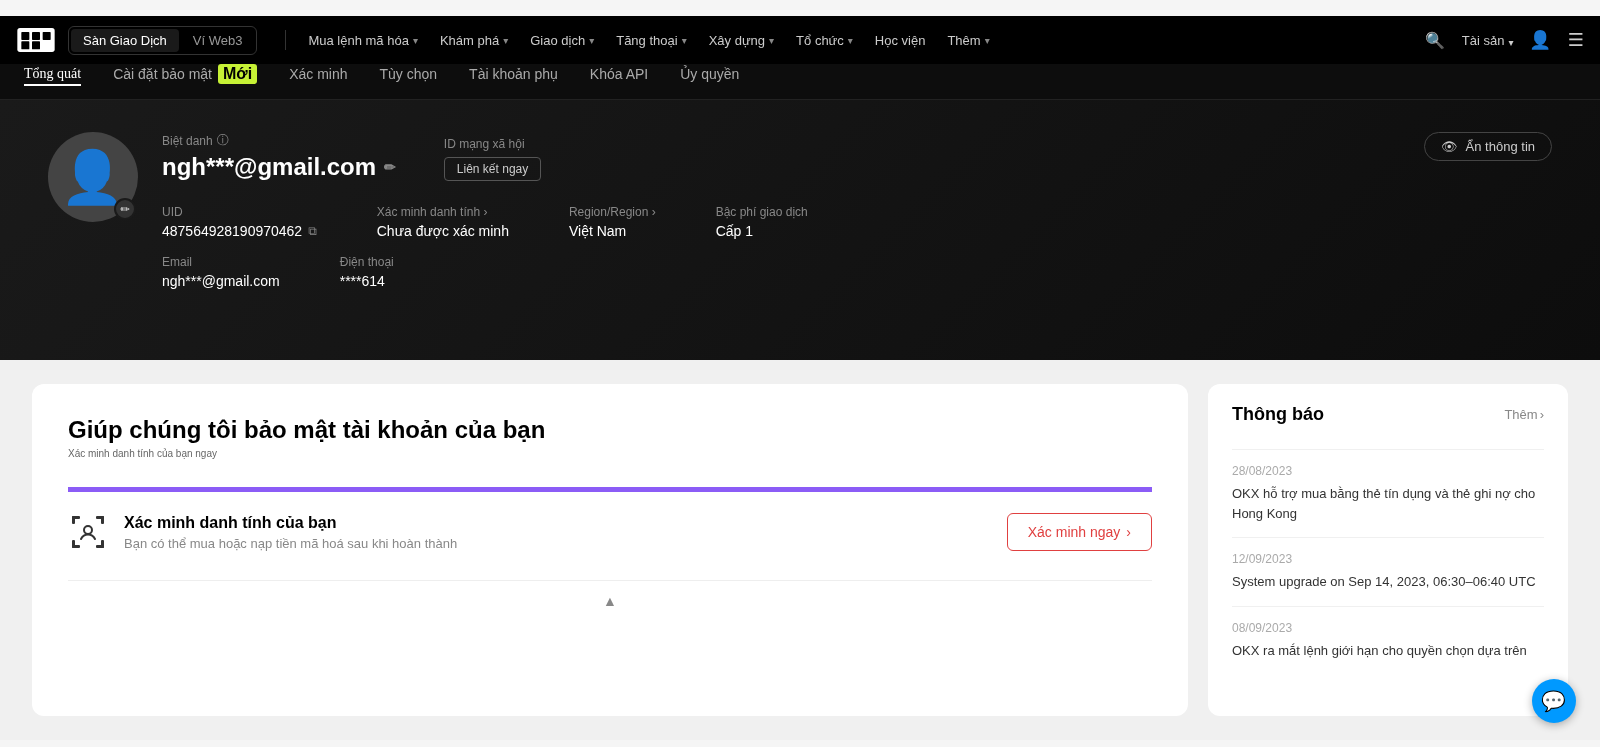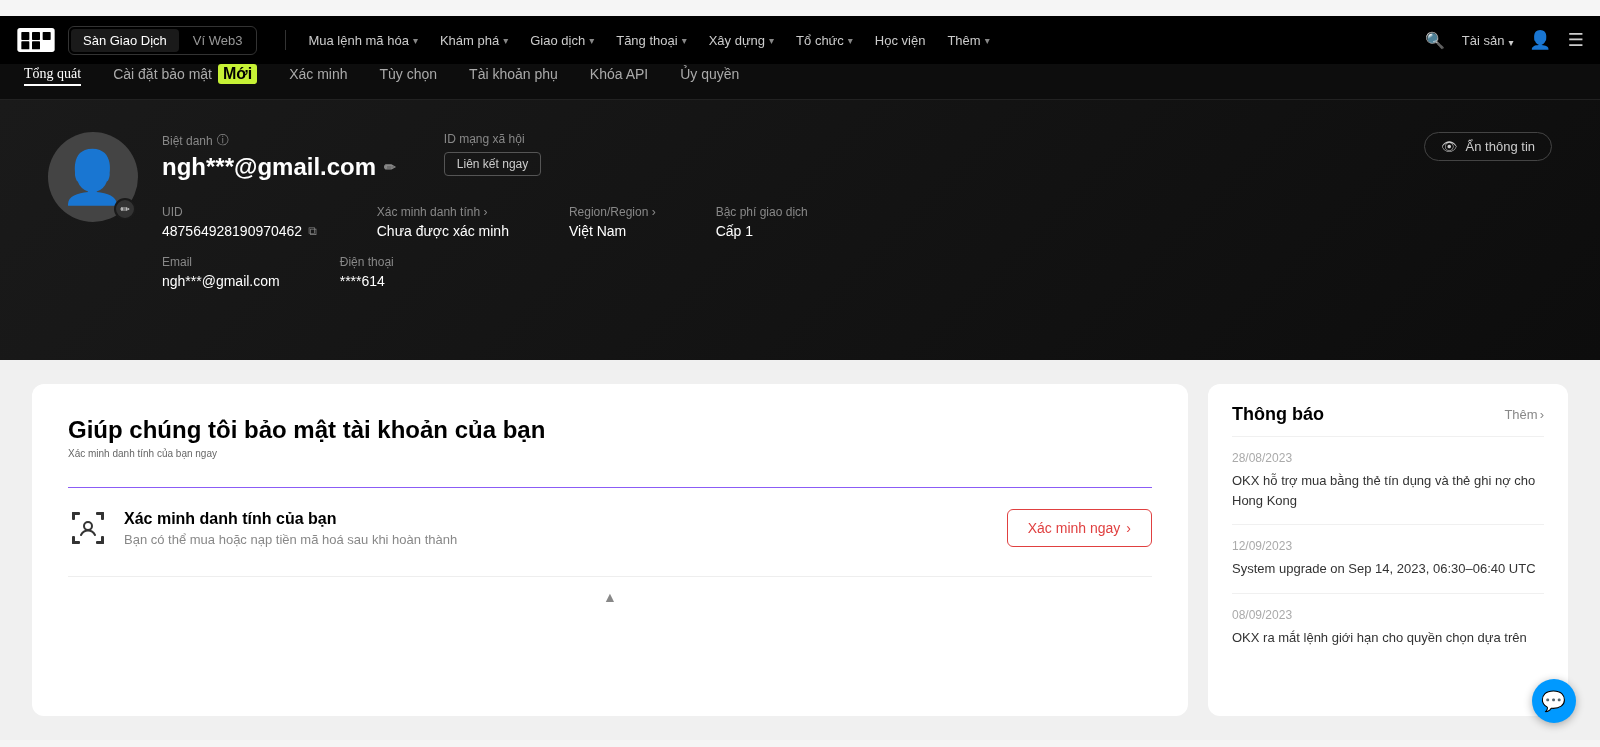--- a/index.html
+++ b/index.html
@@ -151,21 +151,21 @@
       justify-content: center;
       cursor: pointer;
       font-size: 11px;
       border: 2px solid #1a1a1a;
     }
     .profile-info {
       flex: 1;
     }
     .profile-row1 {
       display: flex;
-      align-items: flex-start;
+      align-items: flex-end;
       gap: 48px;
       margin-bottom: 20px;
     }
     .nickname-label {
       font-size: 12px;
       color: #888;
       display: flex;
       align-items: center;
       gap: 4px;
       margin-bottom: 4px;
@@ -261,21 +261,21 @@
     .security-subtitle {
       font-size: 10px;
       color: #666;
       margin-bottom: 28px;
     }
     .verify-item {
       display: flex;
       align-items: center;
       gap: 16px;
       padding: 20px 0;
-      border-top: 1px solid #8b5cf6;
+      border-top: 5px solid #8b5cf6;
     }
     .verify-icon-box {
       width: 40px;
       height: 40px;
       display: flex;
       align-items: center;
       justify-content: center;
       font-size: 24px;
       color: #333;
       flex-shrink: 0;
@@ -311,21 +311,21 @@
       flex-shrink: 0;
       background: #fff;
       border-radius: 12px;
       padding: 20px 24px;
       color: #000;
     }
     .notif-header {
       display: flex;
       align-items: center;
       justify-content: space-between;
-      margin-bottom: 11px;
+      margin-bottom: 24px;
     }
     .notif-title {
       font-size: 18px;
       font-weight: 700;
       color: #000;
     }
     .notif-more {
       font-size: 13px;
       color: #888;
       cursor: pointer;

